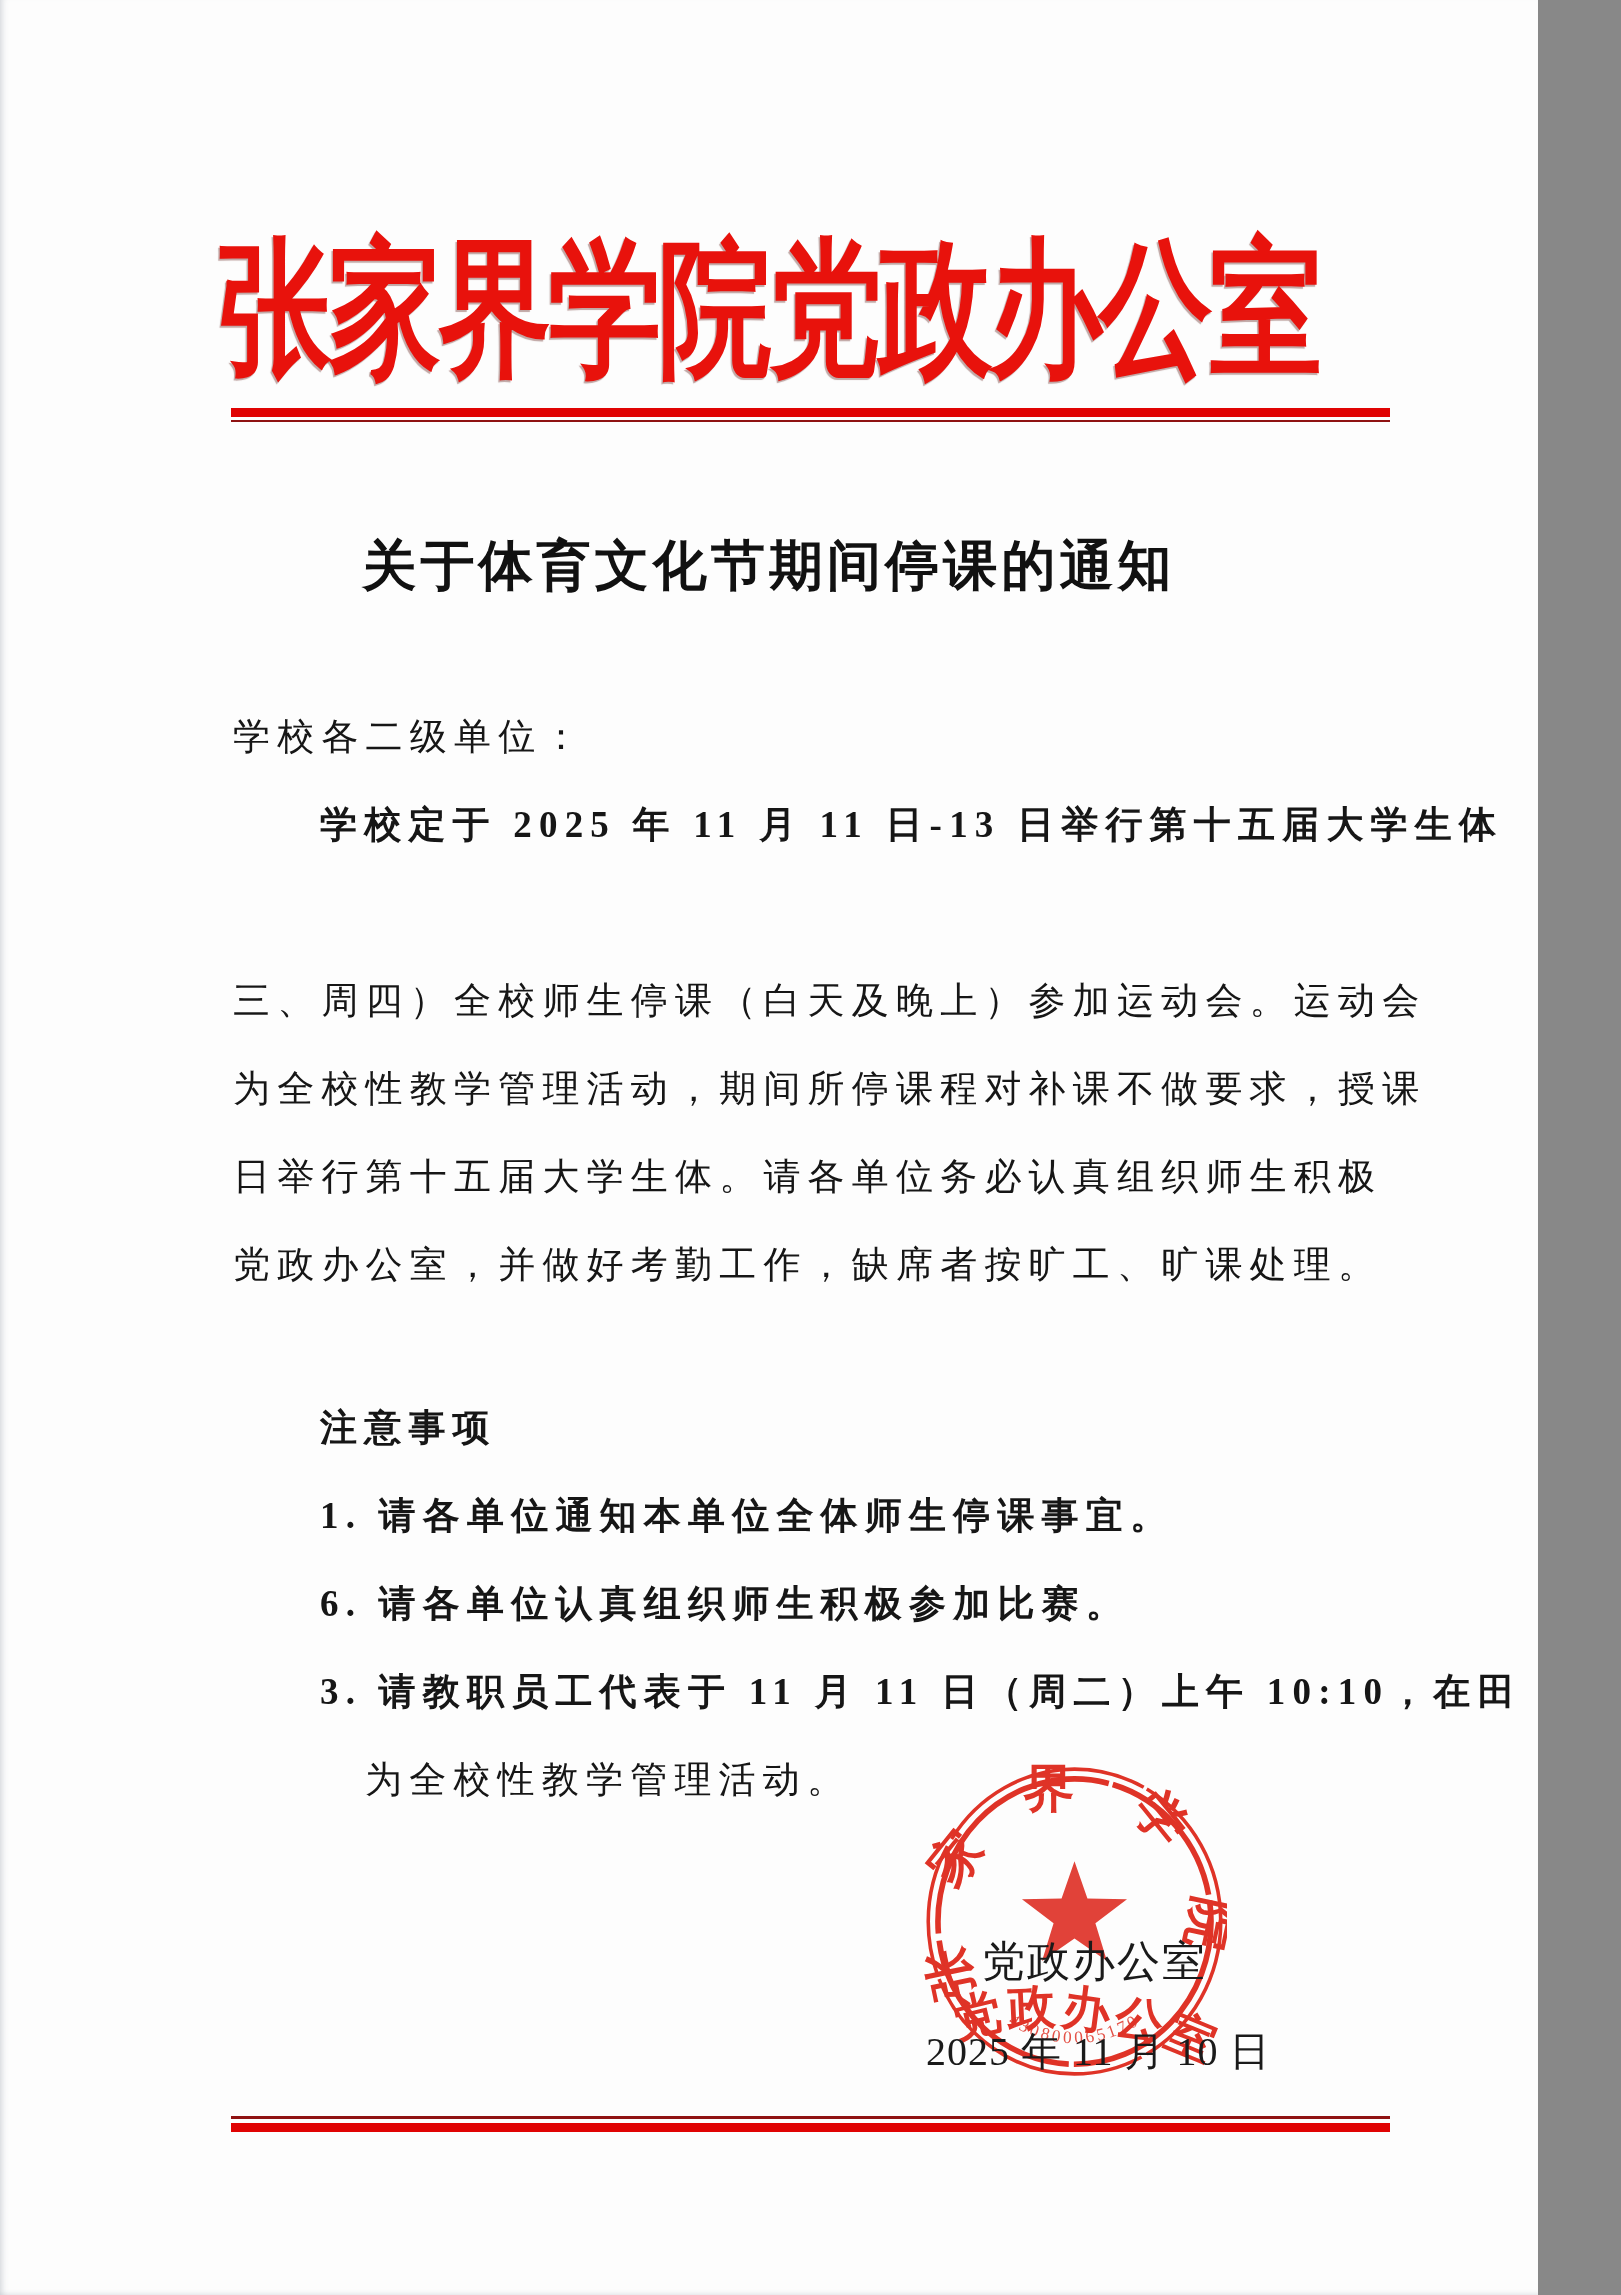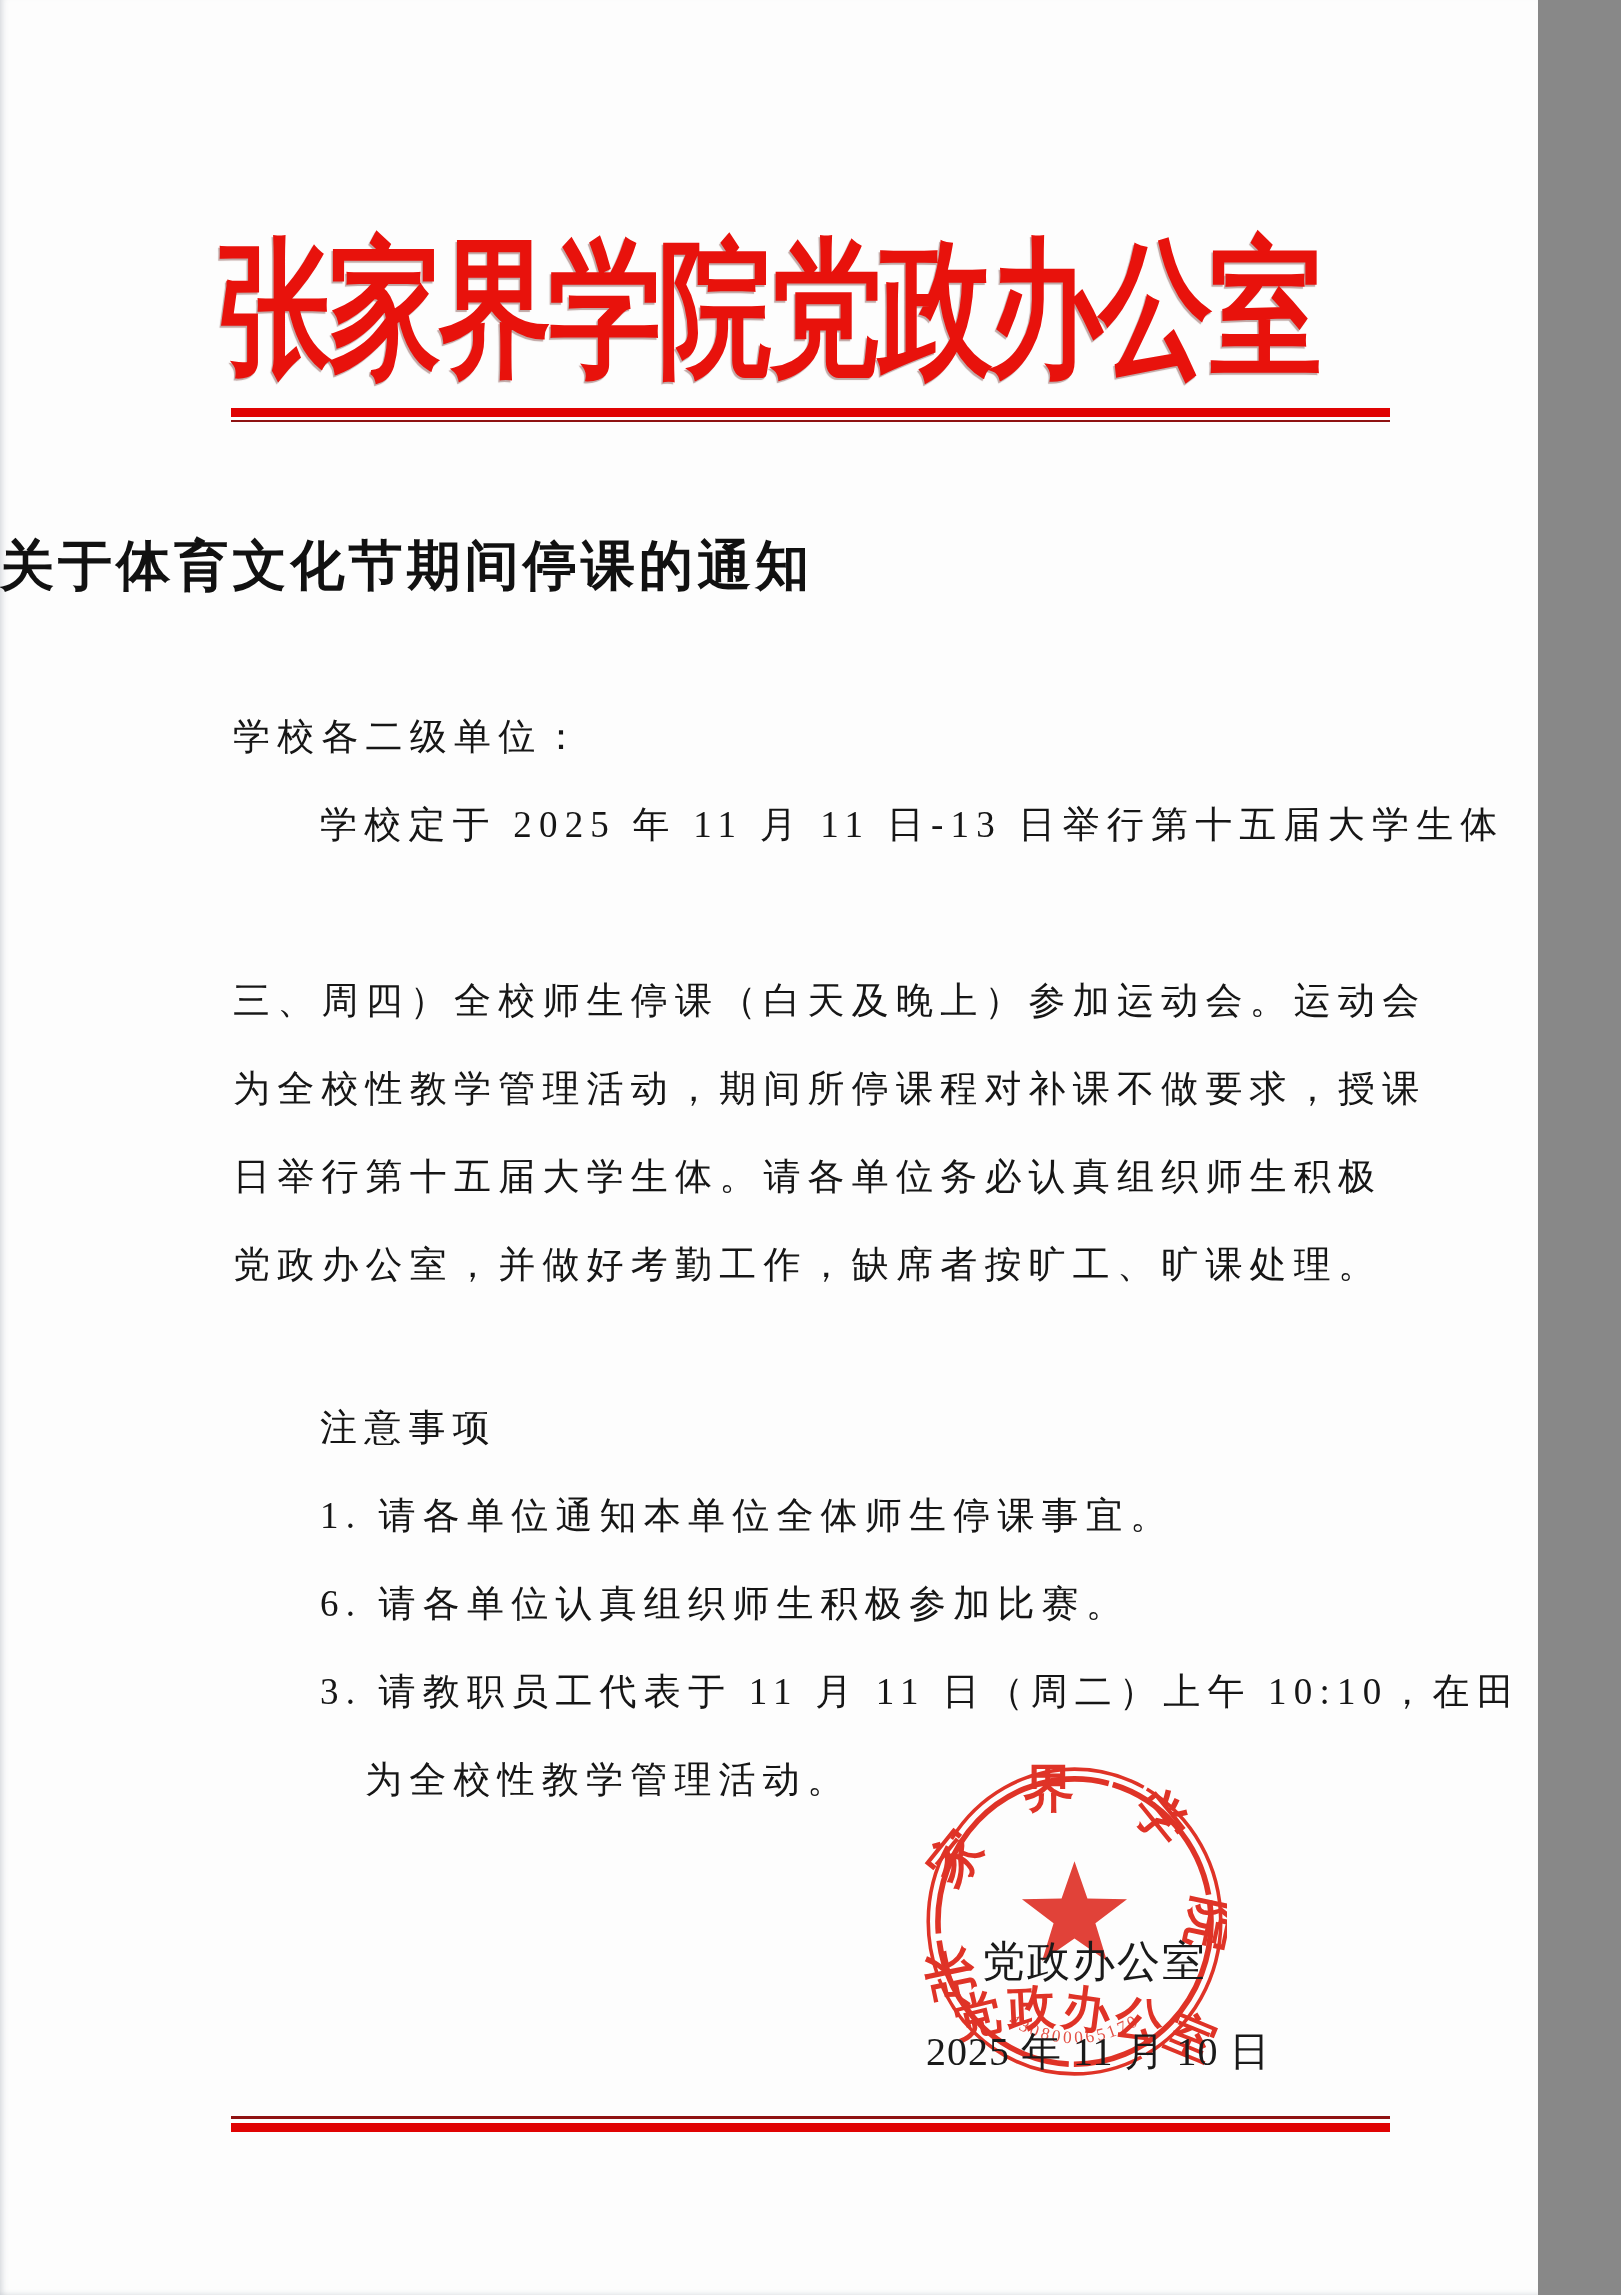--- a/index.html
+++ b/index.html
@@ -32,37 +32,38 @@
   .rule-top { top: 408px; }
   .rule-top .bar  { height: 8.7px; background: #e00303; }
   .rule-top .thin { height: 2.6px;  background: #8f1212; margin-top: 3.1px; }
   .rule-bottom { top: 2116px; }
   .rule-bottom .thin { height: 2.6px;  background: #8f1212; }
   .rule-bottom .bar  { height: 9.2px; background: #e00303; margin-top: 4.1px; }
   .doc-title {
     position: absolute;
     top: 539px; left: 0;
     width: 100%;
+    text-align: center;
     font-size: 54px;
     line-height: 1;
     font-weight: bold;
     letter-spacing: 4.1px;
     color: #111;
     white-space: nowrap;
   }
   .bodyline {
     position: absolute;
     left: 233px;
     font-size: 37px;
     line-height: 1;
     letter-spacing: 7.2px;
     color: #161616;
     white-space: nowrap;
   }
-  .indent  { left: 320px; }
+  .indent  { left: 320px; font-weight: bold; }
   .indent2 { left: 365px; }
   .signature {
     position: absolute;
     left: 982px; top: 1940px;
     font-size: 43px; line-height: 1;
     letter-spacing: 2px;
     color: #1a1a1a;
     white-space: nowrap;
   }
   .date {

